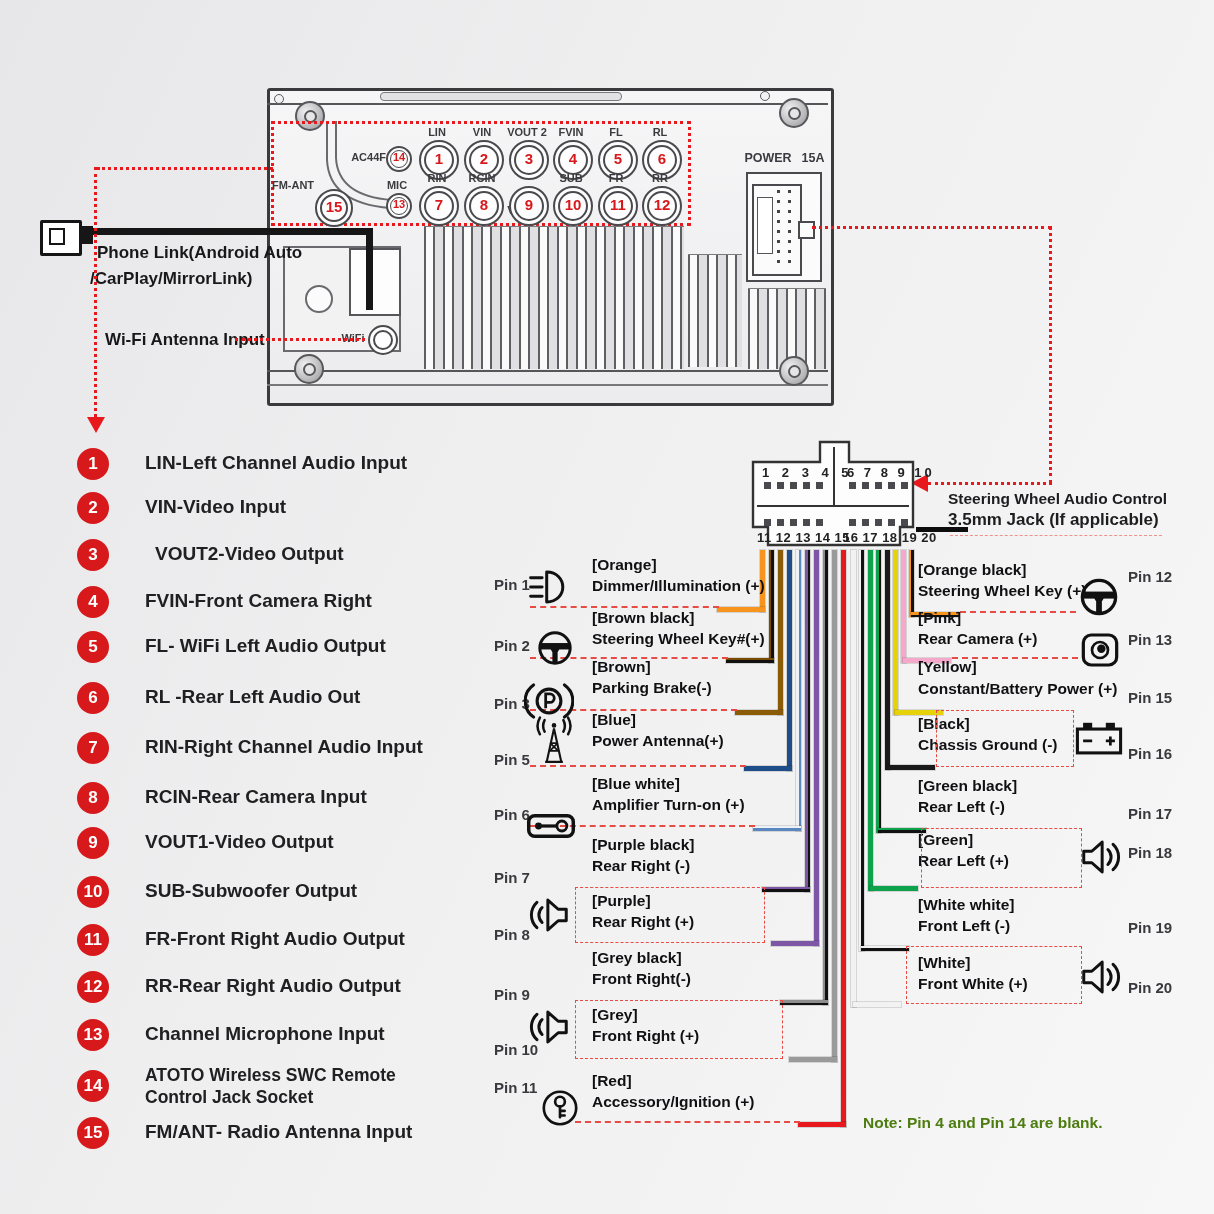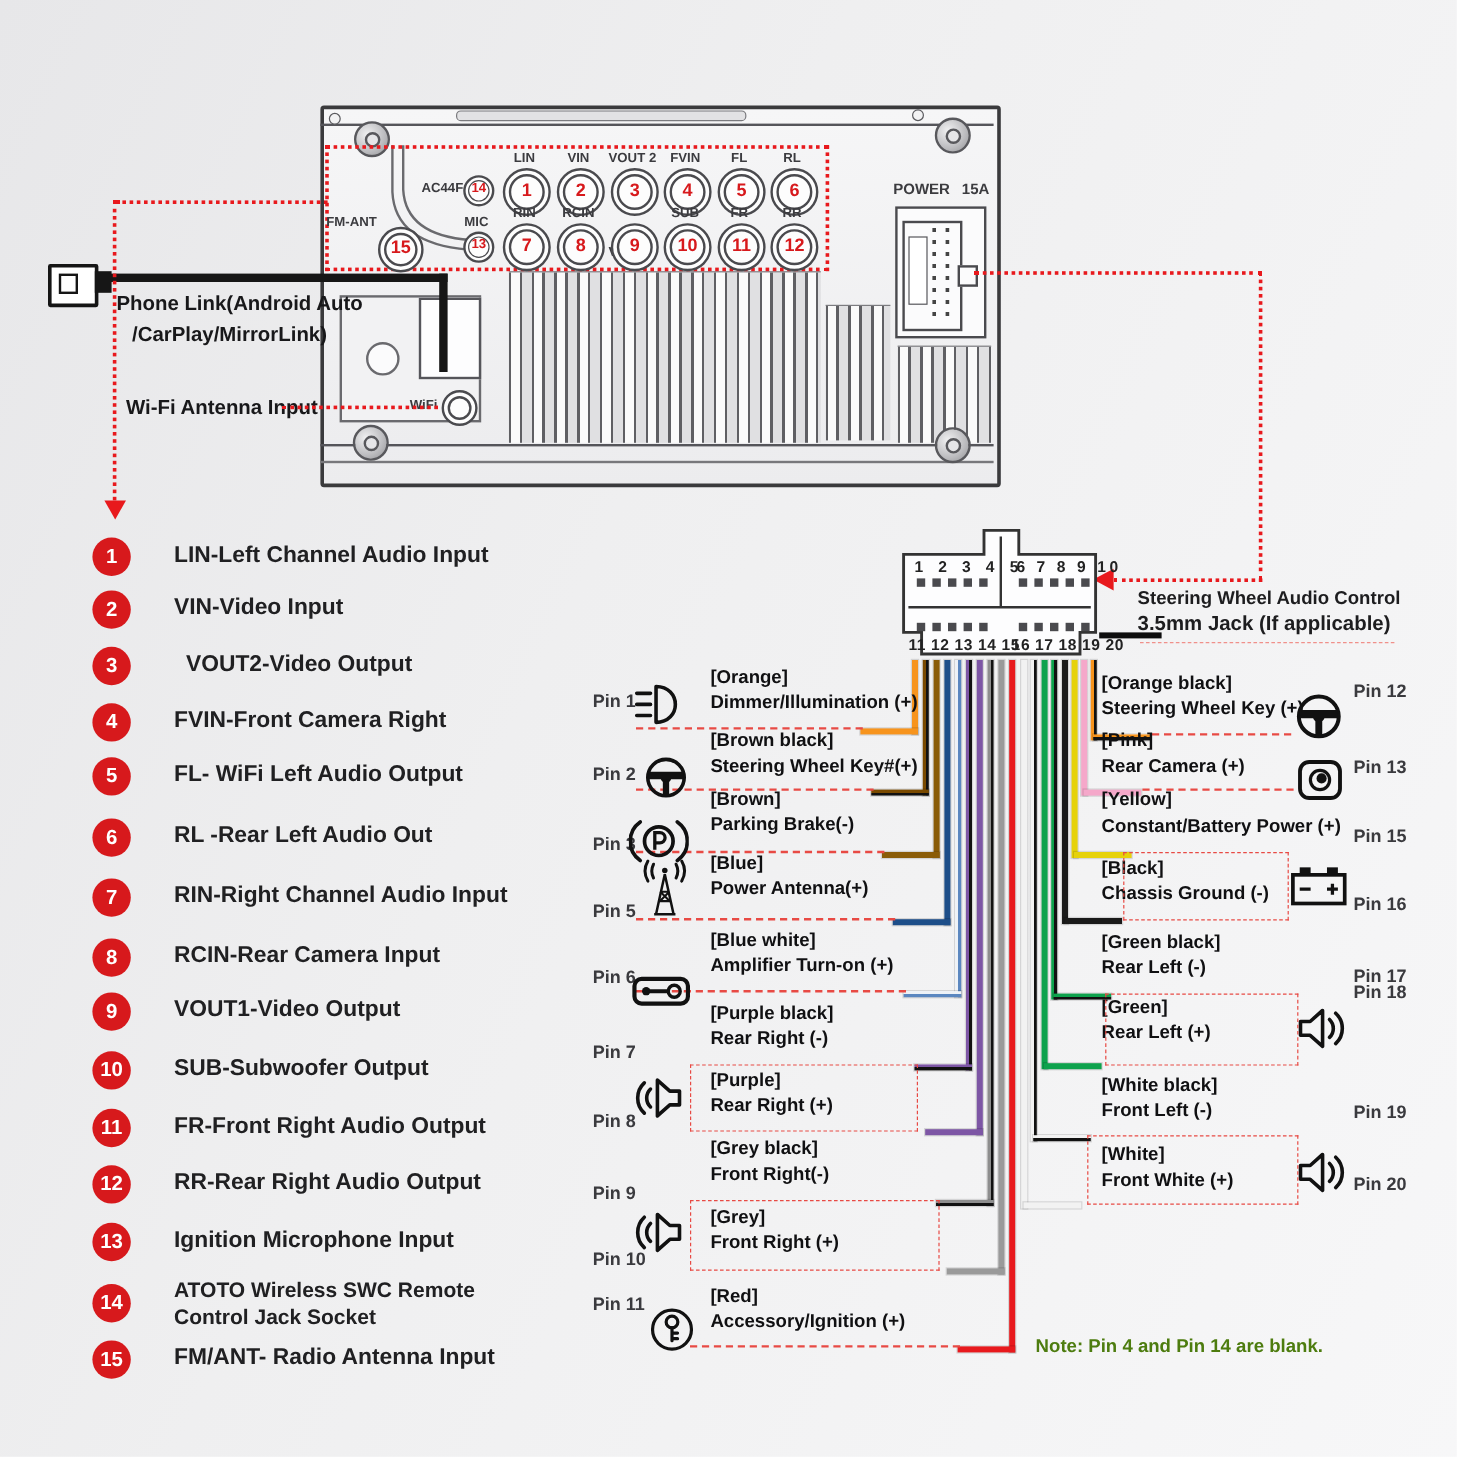--- a/index.html
+++ b/index.html
@@ -194,21 +194,21 @@
 <div class="abs pindots" style="left:777px;top:190px;width:3px;height:76px;"></div>
 <div class="abs pindots" style="left:788px;top:190px;width:3px;height:76px;"></div>
 <div class="abs pwr-box" style="left:798px;top:221px;width:13px;height:14px;"></div>
 
 <div class="abs" style="left:40px;top:220px;width:36px;height:30px;border:3px solid #151515;border-radius:2px;background:#fff;"></div>
 <div class="abs" style="left:49px;top:228px;width:12px;height:13px;border:2.5px solid #151515;background:#fff;"></div>
 <div class="abs cable" style="left:79px;top:226px;width:14px;height:18px;"></div>
 <div class="abs cable" style="left:90px;top:228px;width:283px;height:7px;"></div>
 <div class="abs cable" style="left:366px;top:228px;width:7px;height:82px;"></div>
 <div class="txt callout" style="left:97px;top:243px;">Phone Link(Android Auto</div>
-<div class="txt callout" style="left:110px;top:269px;">/CarPlay/MirrorLink)</div>
+<div class="txt callout" style="left:90px;top:269px;">/CarPlay/MirrorLink)</div>
 
 <div class="txt callout" style="left:105px;top:330px;">Wi-Fi Antenna Input</div>
 <div class="abs red-dot-h" style="left:235px;top:338px;width:130px;"></div>
 
 <div class="abs red-dot-h" style="left:97px;top:167px;width:176px;"></div>
 <div class="abs red-dot-v" style="left:94px;top:167px;height:250px;"></div>
 <div class="abs arrow-down" style="left:87px;top:417px;"></div>
 
 <div class="abs red-dot-h" style="left:812px;top:226px;width:240px;"></div>
 <div class="abs red-dot-v" style="left:1049px;top:226px;height:258px;"></div>
@@ -234,21 +234,21 @@
     <div class="lg-text" style="top: 786px;">RCIN-Rear Camera Input</div>
     <div class="lg-circle" style="top: 827px;">9</div>
     <div class="lg-text" style="top: 831px;">VOUT1-Video Output</div>
     <div class="lg-circle" style="top: 876px;">10</div>
     <div class="lg-text" style="top: 880px;">SUB-Subwoofer Output</div>
     <div class="lg-circle" style="top: 924px;">11</div>
     <div class="lg-text" style="top: 928px;">FR-Front Right Audio Output</div>
     <div class="lg-circle" style="top: 971px;">12</div>
     <div class="lg-text" style="top: 975px;">RR-Rear Right Audio Output</div>
     <div class="lg-circle" style="top: 1019px;">13</div>
-    <div class="lg-text" style="top: 1023px;">Ignition Microphone Input</div>
+    <div class="lg-text" style="top: 1023px;">Channel Microphone Input</div>
     <div class="lg-circle" style="top: 1070px;">14</div>
     <div class="lg-text small" style="top: 1065px;">ATOTO Wireless SWC Remote</div>
     <div class="lg-text small" style="top: 1087px;">Control Jack Socket</div>
     <div class="lg-circle" style="top: 1117px;">15</div>
     <div class="lg-text" style="top: 1121px;">FM/ANT- Radio Antenna Input</div>
   </div>
 
 <svg class="abs" style="left:750px;top:440px;" width="172" height="112" viewBox="0 0 172 112">
   <path d="M70 2 H99 V22 H163 V87 H150 V105 H18 V87 H3 V22 H70 Z" fill="#fdfdfe" stroke="#333" stroke-width="2.4"></path>
   <line x1="84" y1="7" x2="84" y2="66" stroke="#333" stroke-width="2"></line>
@@ -484,34 +484,34 @@
           <path d="M8 20.5h8M28 20.5h8M32 16.5v8" stroke="#111" stroke-width="2.4"></path>
         </svg>
       </div>
     </div>
     <div class="abs" style="">
       <div class="pin-label" style="left: 1128px; top: 805px;">Pin 17</div>
       <div class="wire-color" style="left: 918px; top: 777px;">[Green black]</div>
       <div class="wire-desc" style="left: 918px; top: 798px;">Rear Left (-)</div>
     </div>
     <div class="abs" style="">
-      <div class="pin-label" style="left: 1128px; top: 819px;">Pin 18</div>
+      <div class="pin-label" style="left: 1128px; top: 844px;">Pin 18</div>
       <div class="wire-color" style="left: 918px; top: 831px;">[Green]</div>
       <div class="wire-desc" style="left: 918px; top: 852px;">Rear Left (+)</div>
       <div class="icon-wrap" style="left: 1078px; top: 834px; width: 46px; height: 46px;">
         <svg viewBox="0 0 40 36">
           <path d="M5 13v10h7l9 8V5l-9 8z" fill="none" stroke="#111" stroke-width="2.6" stroke-linecap="round" stroke-linejoin="round"></path>
           <path d="M26 11.5a9 9 0 0 1 0 13" fill="none" stroke="#111" stroke-width="2.6" stroke-linecap="round" stroke-linejoin="round"></path>
           <path d="M30.5 7a15 15 0 0 1 0 22" fill="none" stroke="#111" stroke-width="2.6" stroke-linecap="round" stroke-linejoin="round"></path>
         </svg>
       </div>
     </div>
     <div class="abs" style="">
       <div class="pin-label" style="left: 1128px; top: 919px;">Pin 19</div>
-      <div class="wire-color" style="left: 918px; top: 896px;">[White black]</div>
+      <div class="wire-color" style="left: 918px; top: 896px;">[White white]</div>
       <div class="wire-desc" style="left: 918px; top: 917px;">Front Left (-)</div>
     </div>
     <div class="abs" style="">
       <div class="pin-label" style="left: 1128px; top: 979px;">Pin 20</div>
       <div class="wire-color" style="left: 918px; top: 954px;">[White]</div>
       <div class="wire-desc" style="left: 918px; top: 975px;">Front White (+)</div>
       <div class="icon-wrap" style="left: 1078px; top: 954px; width: 46px; height: 46px;">
         <svg viewBox="0 0 40 36">
           <path d="M5 13v10h7l9 8V5l-9 8z" fill="none" stroke="#111" stroke-width="2.6" stroke-linecap="round" stroke-linejoin="round"></path>
           <path d="M26 11.5a9 9 0 0 1 0 13" fill="none" stroke="#111" stroke-width="2.6" stroke-linecap="round" stroke-linejoin="round"></path>

